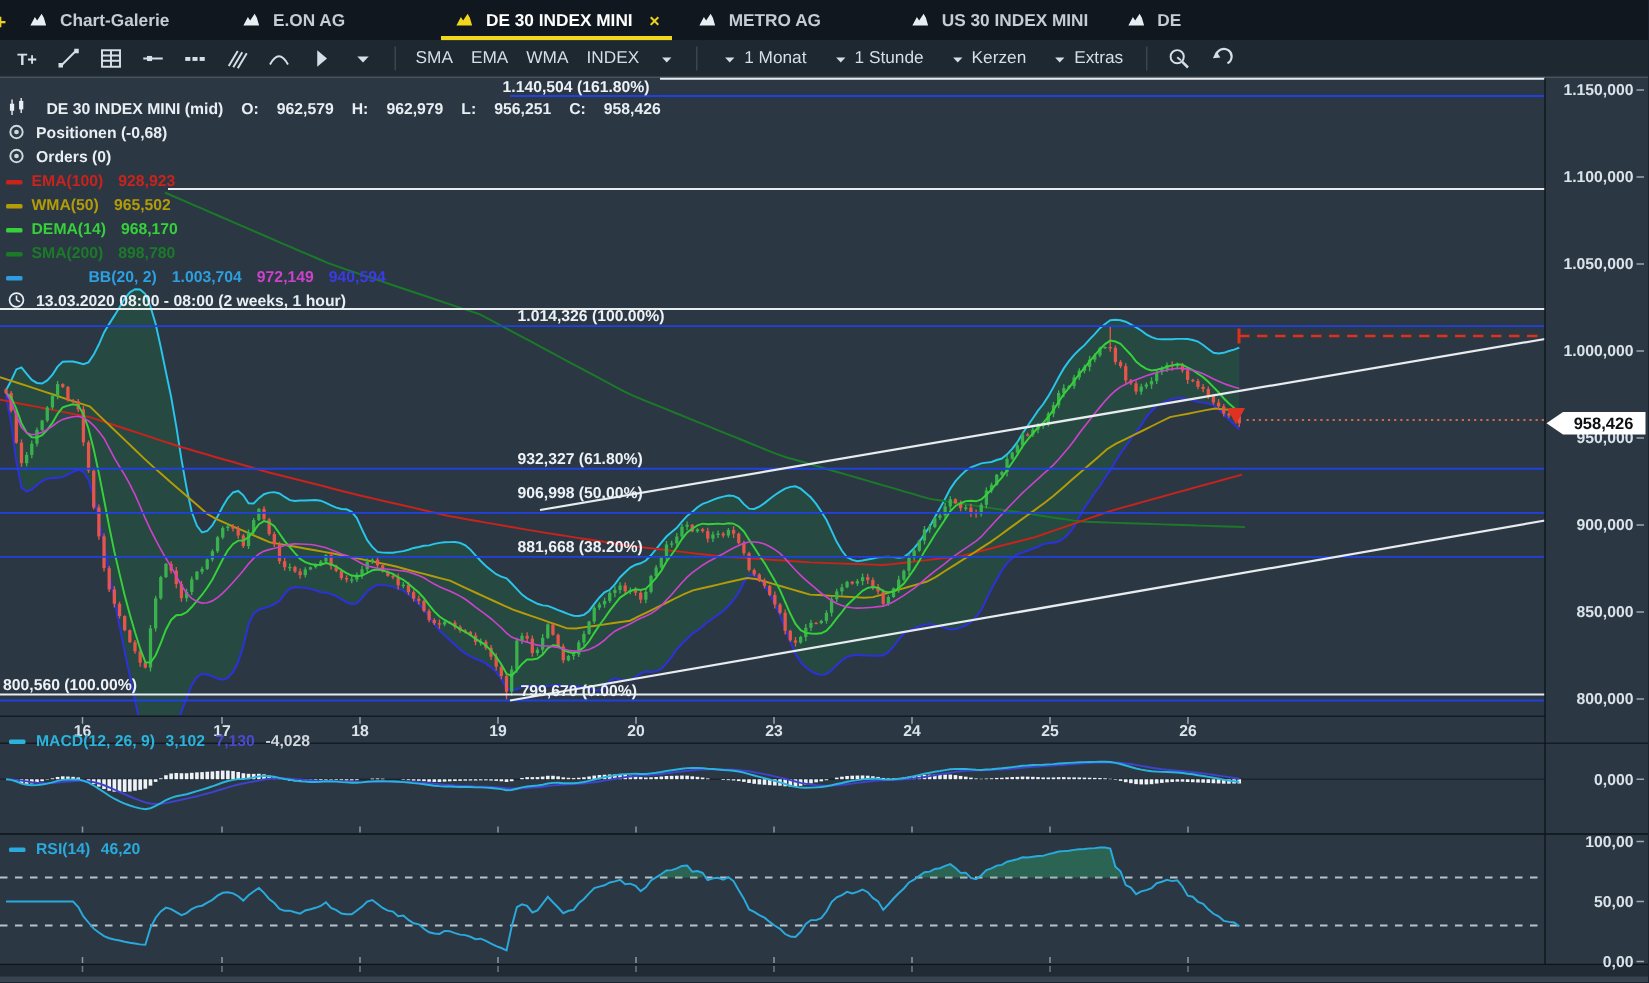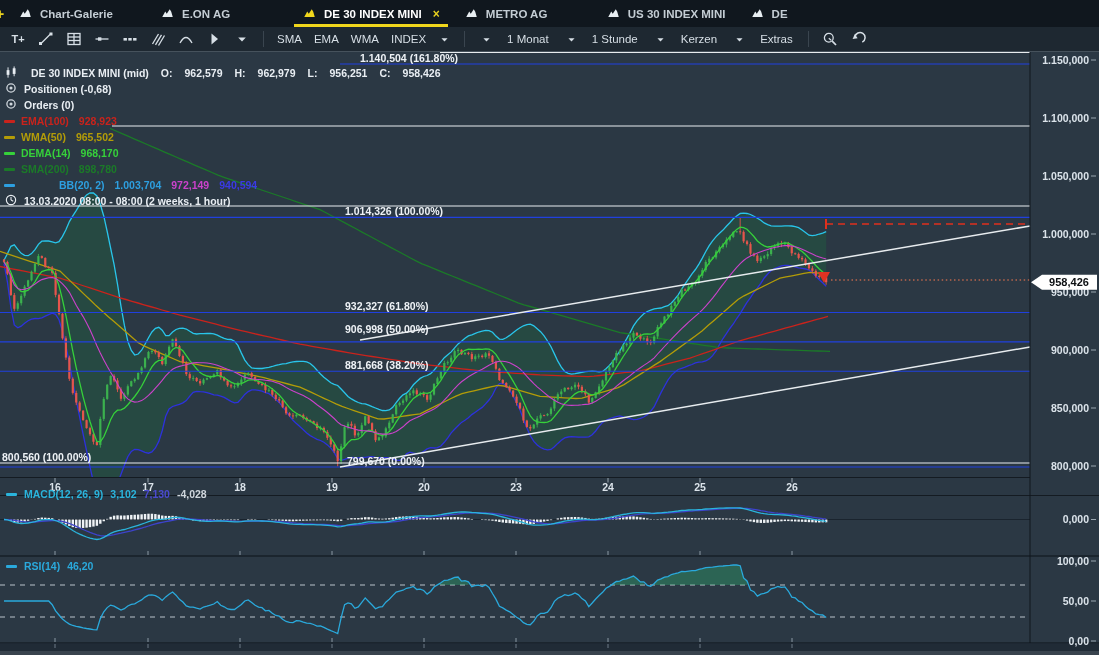--- a/index.html
+++ b/index.html
@@ -16,21 +16,21 @@
   .tab.active{color:#fff;}
   .tab.active:after{content:"";position:absolute;left:4px;right:4px;bottom:0;height:3px;background:#f0d61c;}
   .tab .close{color:#e8d11f;font-weight:bold;font-size:12px;margin-left:4px;}
   
   .toolbar{position:absolute;left:0;top:27px;width:1099px;height:25px;background:#1e2831;
            border-bottom:1px solid #46525c;display:flex;align-items:center;padding-left:4px;box-sizing:border-box;}
   .tbtn{height:21px;display:flex;align-items:center;justify-content:center;color:#d7dfe6;
         padding:0 5px;margin:0 1px;font-size:11.5px;cursor:default;}
   .tbtn svg{display:block;}
   .tsep{width:1px;height:16px;background:#3a454f;margin:0 7px;}
-  .sel{display:flex;align-items:center;gap:14px;color:#d7dfe6;font-size:11.5px;padding:0 6px;margin:16px 2px;height:33px;}
+  .sel{display:flex;align-items:center;gap:3px;color:#d7dfe6;font-size:11.5px;padding:0 6px;margin:16px 2px;height:33px;}
   
   svg text{font-family:"Liberation Sans",sans-serif;}
   .legend{position:absolute;left:4px;top:65px;z-index:5;}
   .lrow{display:flex;align-items:center;height:16px;gap:6px;font-size:10.5px;font-weight:700;color:#e9eef3;white-space:nowrap;}
   .lrow .val{margin-left:4px;}
   .lrow .sw{width:11px;height:3px;border-radius:1px;flex:0 0 auto;}
   .ohlc span{margin-right:6px;}
   .fiblabel{position:absolute;z-index:4;font-size:10.5px;font-weight:700;color:#eef2f6;white-space:nowrap;}
   .panlegend{position:absolute;z-index:5;display:flex;align-items:center;gap:7px;
              font-size:10.5px;font-weight:700;white-space:nowrap;}
@@ -1124,21 +1124,21 @@
     <span id="macd-v2" style="color: rgb(74, 74, 208);">7,130</span>
     <span id="macd-v3" style="color: rgb(207, 214, 220);">-4,028</span>
   </div>
   <div class="panlegend" id="rsi-legend" style="left:6px;top:560px;">
     <span class="sw" id="rsi-sw" style="background: rgb(42, 169, 220);"></span>
     <span id="rsi-name" style="color: rgb(42, 169, 220);">RSI(14)</span>
     <span id="rsi-v" style="color: rgb(42, 169, 220);">46,20</span>
   </div>
 
   <div id="fiblabels">
-      <div class="fiblabel" style="left: 360px; top: 51.5px;">1.140,504 (161.80%)</div>
+      <div class="fiblabel" style="left: 335px; top: 51.5px;">1.140,504 (161.80%)</div>
       <div class="fiblabel" style="left: 345px; top: 204.882px;">1.014,326 (100.00%)</div>
       <div class="fiblabel" style="left: 345px; top: 300.001px;">932,327 (61.80%)</div>
       <div class="fiblabel" style="left: 345px; top: 323px;">906,998 (50.00%)</div>
       <div class="fiblabel" style="left: 345px; top: 358.765px;">881,668 (38.20%)</div>
       <div class="fiblabel" style="left: 347px; top: 454.5px;">799,670 (0.00%)</div>
       <div class="fiblabel" style="left: 2px; top: 450.5px;">800,560 (100.00%)</div>
     </div>
 </div>
 
 </body></html>

